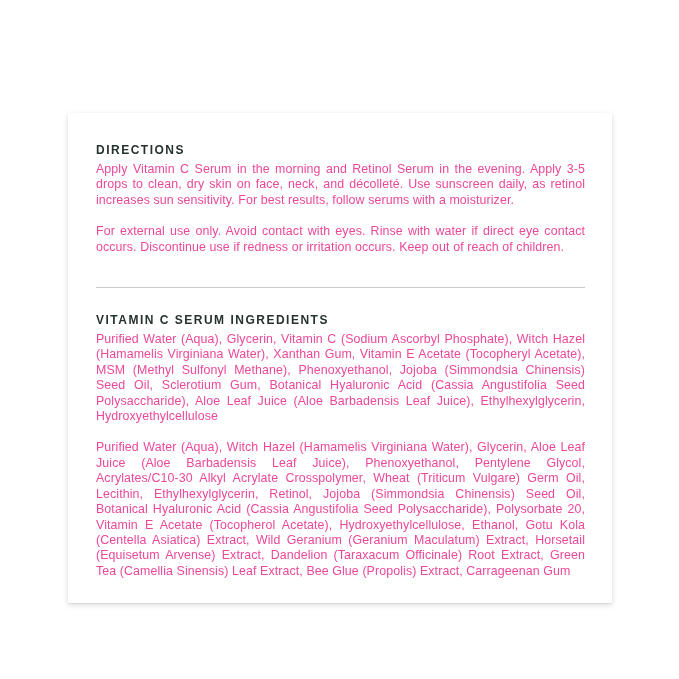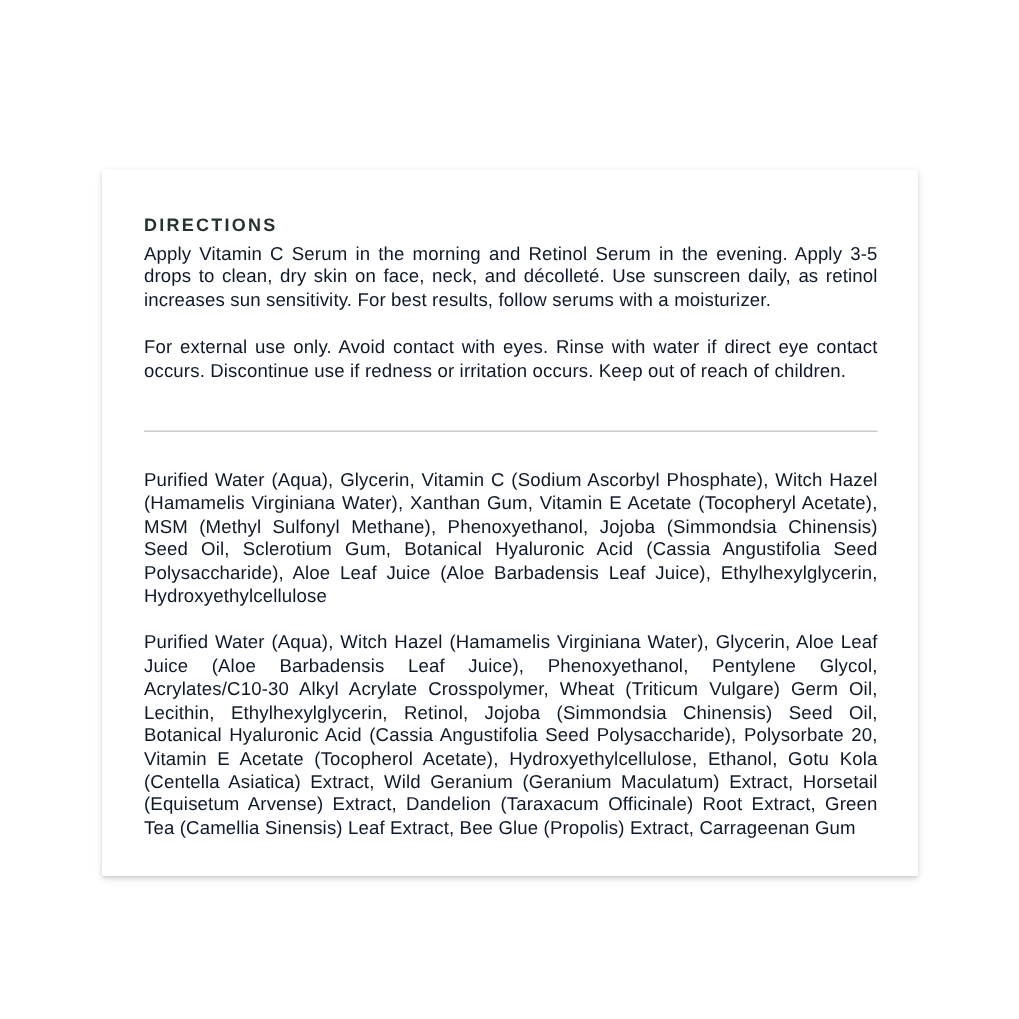--- a/index.html
+++ b/index.html
@@ -34,21 +34,21 @@
     font-weight: 700;
     letter-spacing: 1.5px;
     color: #26332c;
     line-height: 14px;
   }
   .para {
     margin: 0 0 16px 0;
     font-size: 12.4px;
     line-height: 15.4px;
     letter-spacing: 0.1px;
-    color: #0f172a;
+    color: #ec4899;
     text-align: justify;
   }
   .para.last-in-section {
     margin-bottom: 32px;
   }
   .divider {
     border: none;
     border-top: 1px solid #c9cbc9;
     margin: 0 0 25px 0;
     height: 0;
@@ -68,20 +68,21 @@
 
     <section>
       <h2 class="section-heading">DIRECTIONS</h2>
       <p class="para">Apply Vitamin C Serum in the morning and Retinol Serum in the evening. Apply 3-5 drops to clean, dry skin on face, neck, and décolleté. Use sunscreen daily, as retinol increases sun sensitivity. For best results, follow serums with a moisturizer.</p>
       <p class="para last-in-section">For external use only. Avoid contact with eyes. Rinse with water if direct eye contact occurs. Discontinue use if redness or irritation occurs. Keep out of reach of children.</p>
     </section>
 
     <hr class="divider">
 
     <section class="ingredients-section">
+      <h2 class="section-heading">VITAMIN C SERUM INGREDIENTS</h2>
       <p class="para">Purified Water (Aqua), Glycerin, Vitamin C (Sodium Ascorbyl Phosphate), Witch Hazel (Hamamelis Virginiana Water), Xanthan Gum, Vitamin E Acetate (Tocopheryl Acetate), MSM (Methyl Sulfonyl Methane), Phenoxyethanol, Jojoba (Simmondsia Chinensis) Seed Oil, Sclerotium Gum, Botanical Hyaluronic Acid (Cassia Angustifolia Seed Polysaccharide), Aloe Leaf Juice (Aloe Barbadensis Leaf Juice), Ethylhexylglycerin, Hydroxyethylcellulose</p>
     </section>
 
     <section class="ingredients-section retinol-section">
       <p class="para">Purified Water (Aqua), Witch Hazel (Hamamelis Virginiana Water), Glycerin, Aloe Leaf Juice (Aloe Barbadensis Leaf Juice), Phenoxyethanol, Pentylene Glycol, Acrylates/C10-30 Alkyl Acrylate Crosspolymer, Wheat (Triticum Vulgare) Germ Oil, Lecithin, Ethylhexylglycerin, Retinol, Jojoba (Simmondsia Chinensis) Seed Oil, Botanical Hyaluronic Acid (Cassia Angustifolia Seed Polysaccharide), Polysorbate 20, Vitamin E Acetate (Tocopherol Acetate), Hydroxyethylcellulose, Ethanol, Gotu Kola (Centella Asiatica) Extract, Wild Geranium (Geranium Maculatum) Extract, Horsetail (Equisetum Arvense) Extract, Dandelion (Taraxacum Officinale) Root Extract, Green Tea (Camellia Sinensis) Leaf Extract, Bee Glue (Propolis) Extract, Carrageenan Gum</p>
     </section>
 
   </div>
 </div>
 

